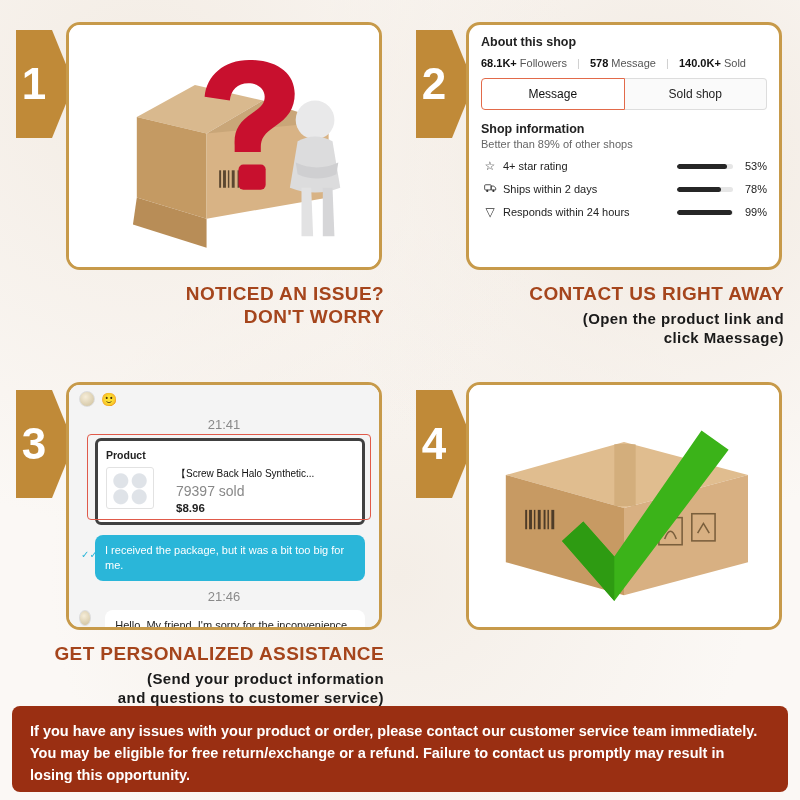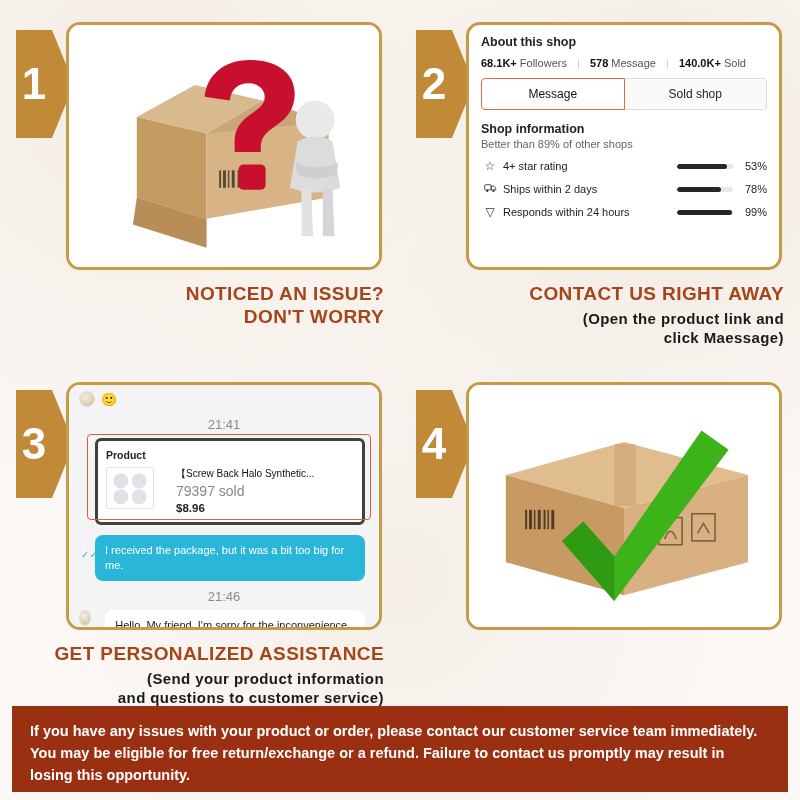--- a/index.html
+++ b/index.html
@@ -154,21 +154,21 @@
     border:1px solid #e05a4a; border-radius:4px; pointer-events:none;
   }
 
   
   .p4 { position:relative; width:100%; height:100%; background:#fff; }
 
   
   .footer {
     position:absolute; left:12px; right:12px; bottom:8px; top:706px;
     background:#9a2f12;
-    border-radius:0;
+    border-radius:8px;
     color:#fff;
     padding:14px 18px;
     font-size:14.5px;
     line-height:22px;
     font-weight:bold;
   }
 </style>
 </head>
 <body>
 

